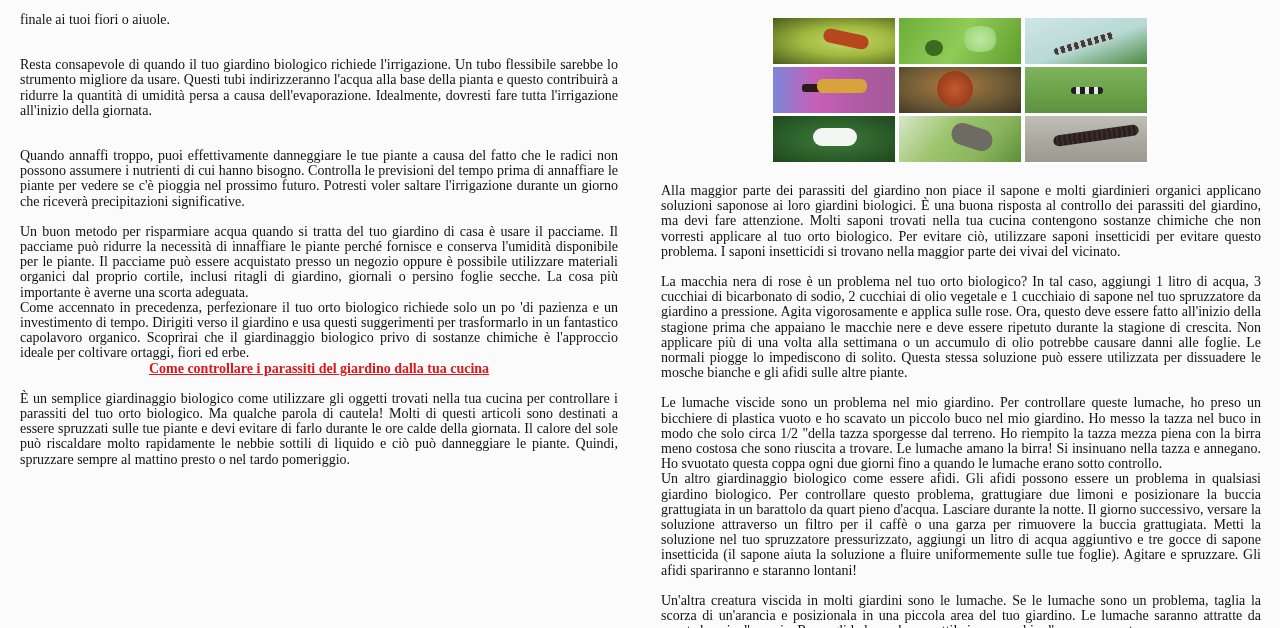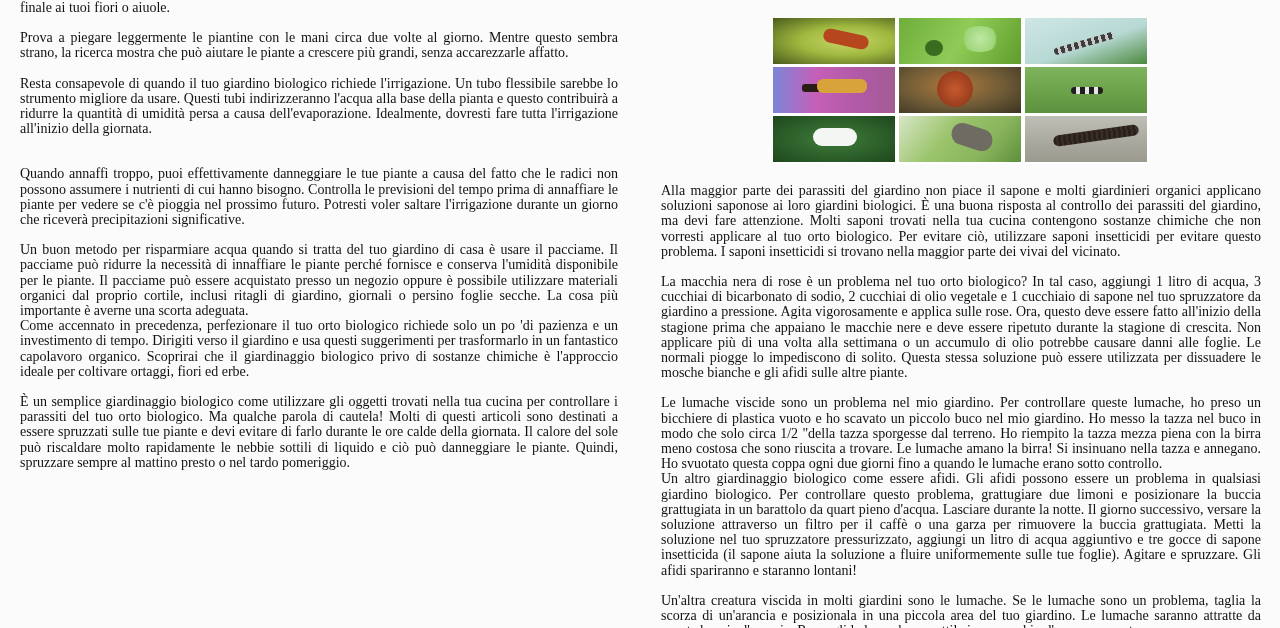--- a/index.html
+++ b/index.html
@@ -81,32 +81,32 @@
     .fly { left: 44px; top: 12px; width: 50px; height: 14px; border-radius: 6px; background: #d8a33a; box-shadow: -18px 2px 0 -3px #2a1d18; }
     .mite { left: 38px; top: 4px; width: 36px; height: 36px; border-radius: 50%; background: radial-gradient(circle, #c55a2e 0%, #9a3d1d 70%, transparent 72%); }
     .thrips { left: 46px; top: 20px; width: 32px; height: 7px; border-radius: 4px; background: repeating-linear-gradient(90deg, #1f1f1f 0 5px, #e6e6e6 5px 9px); }
     .whitefly { left: 40px; top: 12px; width: 44px; height: 18px; border-radius: 10px; background: #f4f6f4; }
     .psyllid { left: 52px; top: 10px; width: 42px; height: 22px; border-radius: 12px; background: #6e6b62; transform: rotate(18deg); }
     .millipede { left: 28px; top: 14px; width: 86px; height: 11px; border-radius: 6px; background: repeating-linear-gradient(90deg, #2a201c 0 3px, #3c2e28 3px 5px); transform: rotate(-8deg); }
   </style>
 </head>
 <body>
 
-<div class="col col-left" style="top:0;">
+<div class="col col-left" style="top:12px;">
   <p>finale ai tuoi fiori o aiuole.</p>
   <div class="gap"></div>
-  <p>Prova a piegare leggermente le piantine con le mani circa due volte al giorno. Mentre questo sembra strano, la ricerca mostra che può aiutare le piante a crescere più grandi, senza accarezzarle affatto.</p>
   <div class="gap"></div>
   <p>Resta consapevole di quando il tuo giardino biologico richiede l'irrigazione. Un tubo flessibile sarebbe lo strumento migliore da usare. Questi tubi indirizzeranno l'acqua alla base della pianta e questo contribuirà a ridurre la quantità di umidità persa a causa dell'evaporazione. Idealmente, dovresti fare tutta l'irrigazione all'inizio della giornata.</p>
   <div class="gap"></div>
   <div class="gap"></div>
   <p>Quando annaffi troppo, puoi effettivamente danneggiare le tue piante a causa del fatto che le radici non possono assumere i nutrienti di cui hanno bisogno. Controlla le previsioni del tempo prima di annaffiare le piante per vedere se c'è pioggia nel prossimo futuro. Potresti voler saltare l'irrigazione durante un giorno che riceverà precipitazioni significative.</p>
   <div class="gap"></div>
   <p>Un buon metodo per risparmiare acqua quando si tratta del tuo giardino di casa è usare il pacciame. Il pacciame può ridurre la necessità di innaffiare le piante perché fornisce e conserva l'umidità disponibile per le piante. Il pacciame può essere acquistato presso un negozio oppure è possibile utilizzare materiali organici dal proprio cortile, inclusi ritagli di giardino, giornali o persino foglie secche. La cosa più importante è averne una scorta adeguata.</p>
   <p>Come accennato in precedenza, perfezionare il tuo orto biologico richiede solo un po 'di pazienza e un investimento di tempo. Dirigiti verso il giardino e usa questi suggerimenti per trasformarlo in un fantastico capolavoro organico. Scoprirai che il giardinaggio biologico privo di sostanze chimiche è l'approccio ideale per coltivare ortaggi, fiori ed erbe.</p>
+  <a class="heading-link">Come controllare i parassiti del giardino dalla tua cucina</a>
   <div class="gap"></div>
   <p>È un semplice giardinaggio biologico come utilizzare gli oggetti trovati nella tua cucina per controllare i parassiti del tuo orto biologico. Ma qualche parola di cautela! Molti di questi articoli sono destinati a essere spruzzati sulle tue piante e devi evitare di farlo durante le ore calde della giornata. Il calore del sole può riscaldare molto rapidamente le nebbie sottili di liquido e ciò può danneggiare le piante. Quindi, spruzzare sempre al mattino presto o nel tardo pomeriggio.</p>
 </div>
 
 <div class="pest-grid">
   <div class="cell c1">
       <div class="bug ant-body"></div>
     </div>
   <div class="cell c2">
       <div class="bug leafhole"></div>

